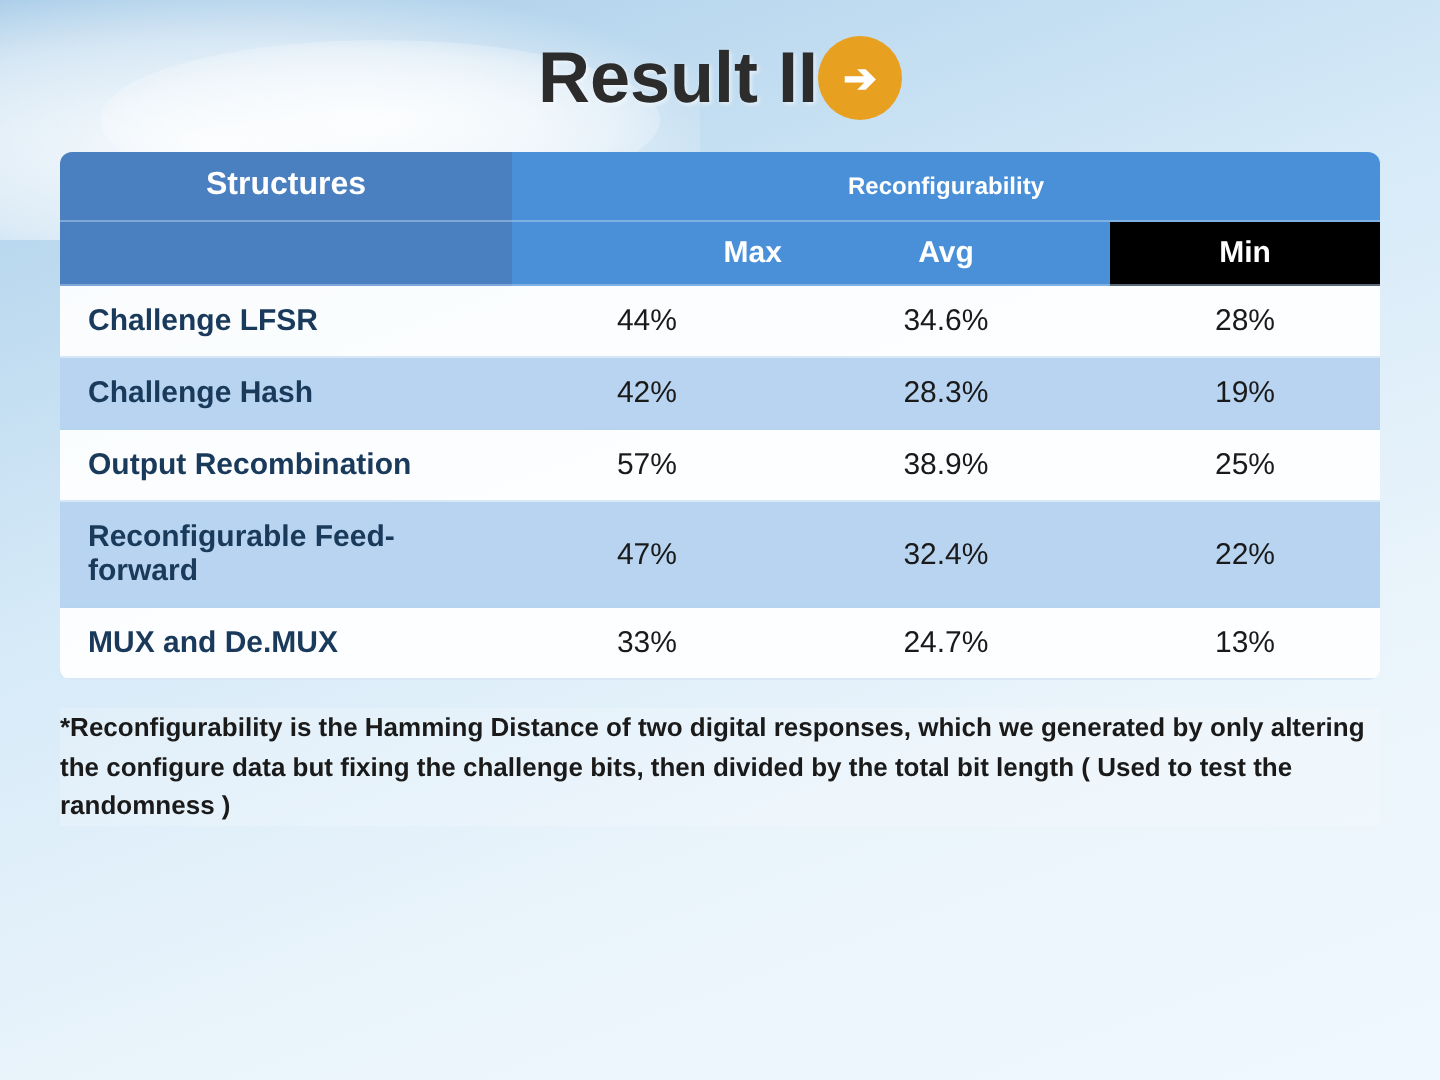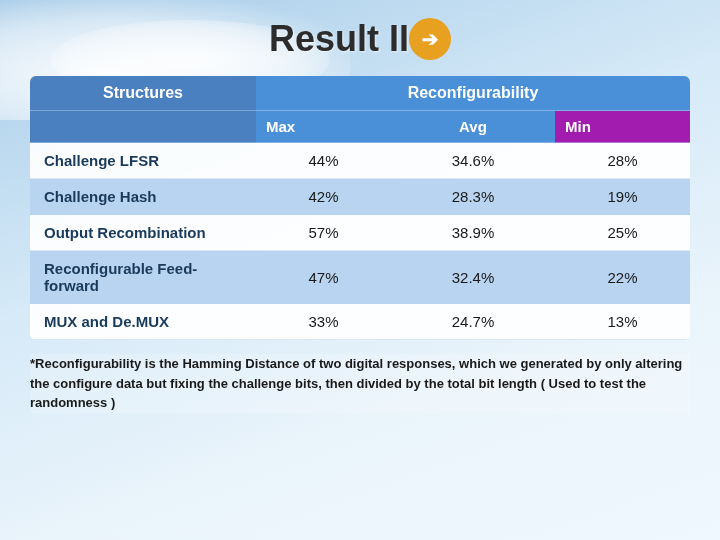--- a/index.html
+++ b/index.html
@@ -155,27 +155,27 @@
   <div class="title-row">
     <div class="title">Result II</div>
     <div class="arrow-icon">➔</div>
   </div>
 
   <div class="table-wrapper">
     <table>
       <thead>
         <tr>
           <td class="structure-cell" style="background:#4a7fc0; color:white; font-weight:bold; font-size:16px;">Structures</td>
-          <td colspan="3" style="background:#4a90d9; color:white; font-weight:bold; font-size:16px; text-align:center;">Reconfigurability</td>
+          <td colspan="3" style="background:#4a90d9; color:white; font-weight:bold; font-size:12px; text-align:center;">Reconfigurability</td>
         </tr>
         <tr class="subheader">
           <td style="background:#4a7fc0; color:white; font-weight:bold; text-align:center; padding:7px 10px;"></td>
-          <td style="background:#4a90d9; color:white; font-weight:bold; text-align:left; padding:7px 10px;">Max</td>
+          <td style="background:#4a90d9; color:white; font-weight:bold; text-align:right; padding:7px 0;">Max</td>
           <td style="background:#4a90d9; color:white; font-weight:bold; text-align:center; padding:7px 10px;">Avg</td>
-          <td style="background:#a21caf; color:white; font-weight:bold; text-align:left; padding:7px 10px;">Min</td>
+          <td style="background:#000000; color:white; font-weight:bold; text-align:center; padding:7px 10px;">Min</td>
         </tr>
       </thead>
       <tbody>
         <tr style="background:rgba(255,255,255,0.88);">
           <td class="structure-cell">Challenge LFSR</td>
           <td class="value-cell">44%</td>
           <td class="value-cell">34.6%</td>
           <td class="value-cell">28%</td>
         </tr>
         <tr style="background:#b8d4f0;">

